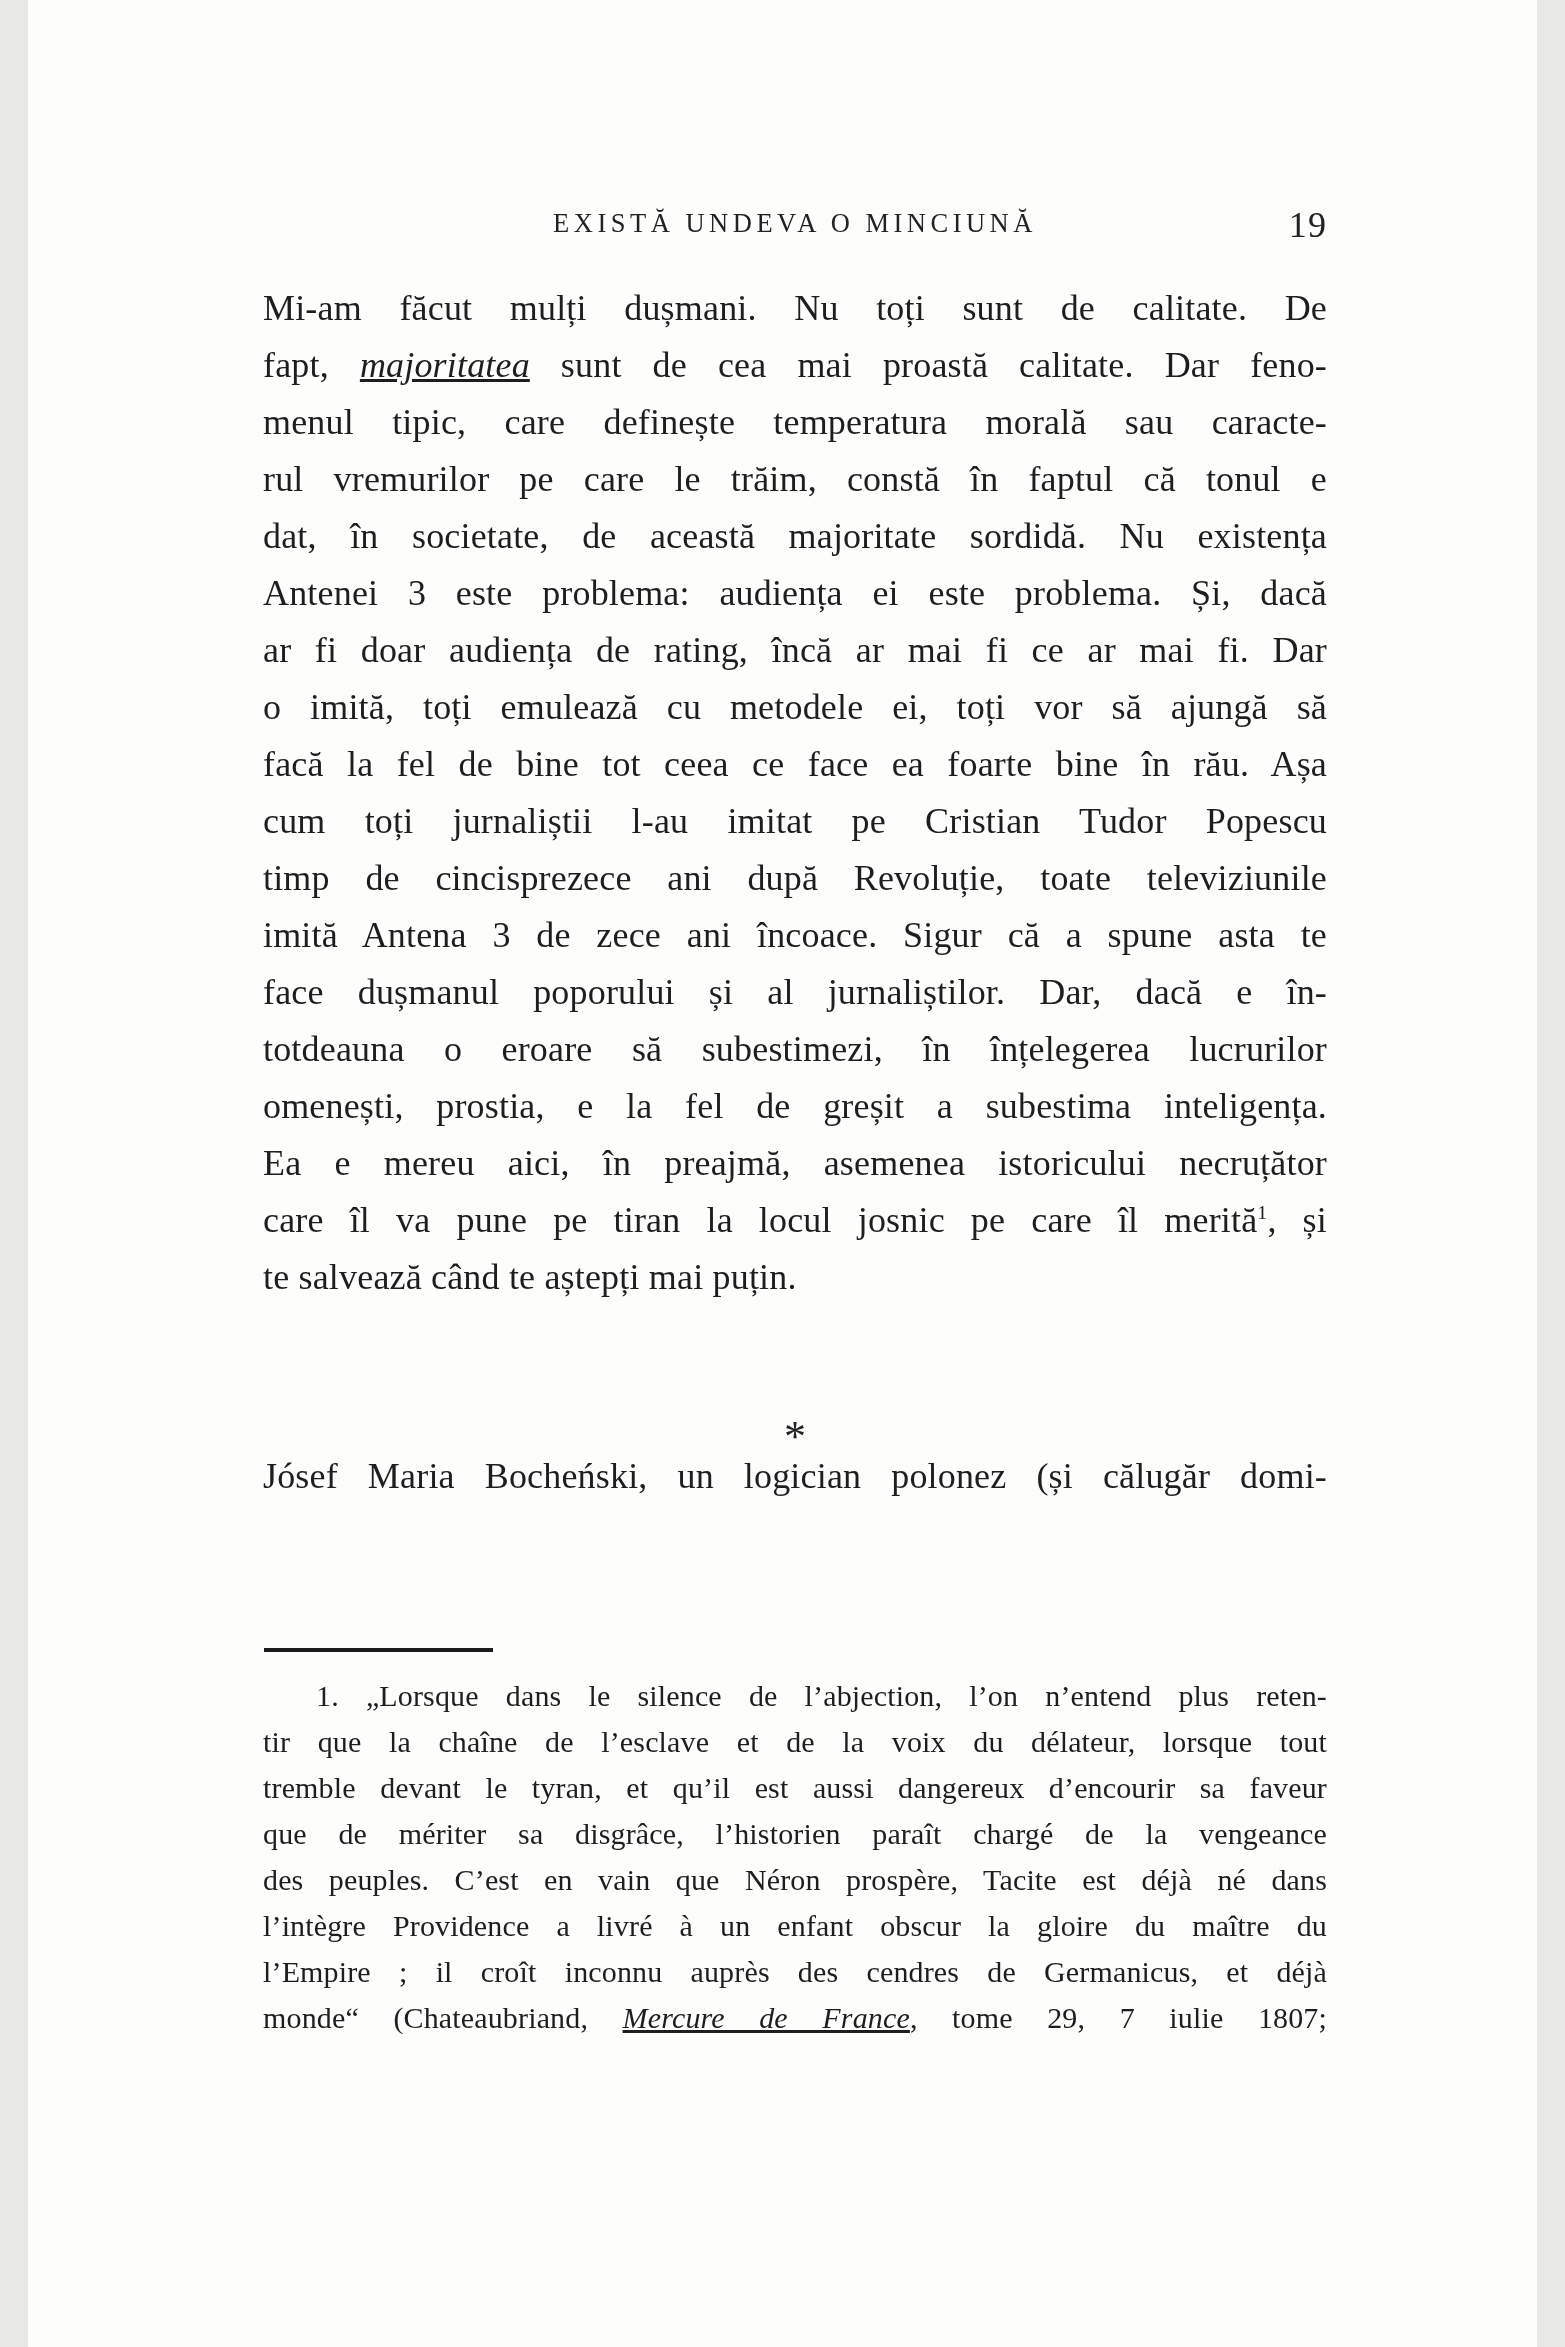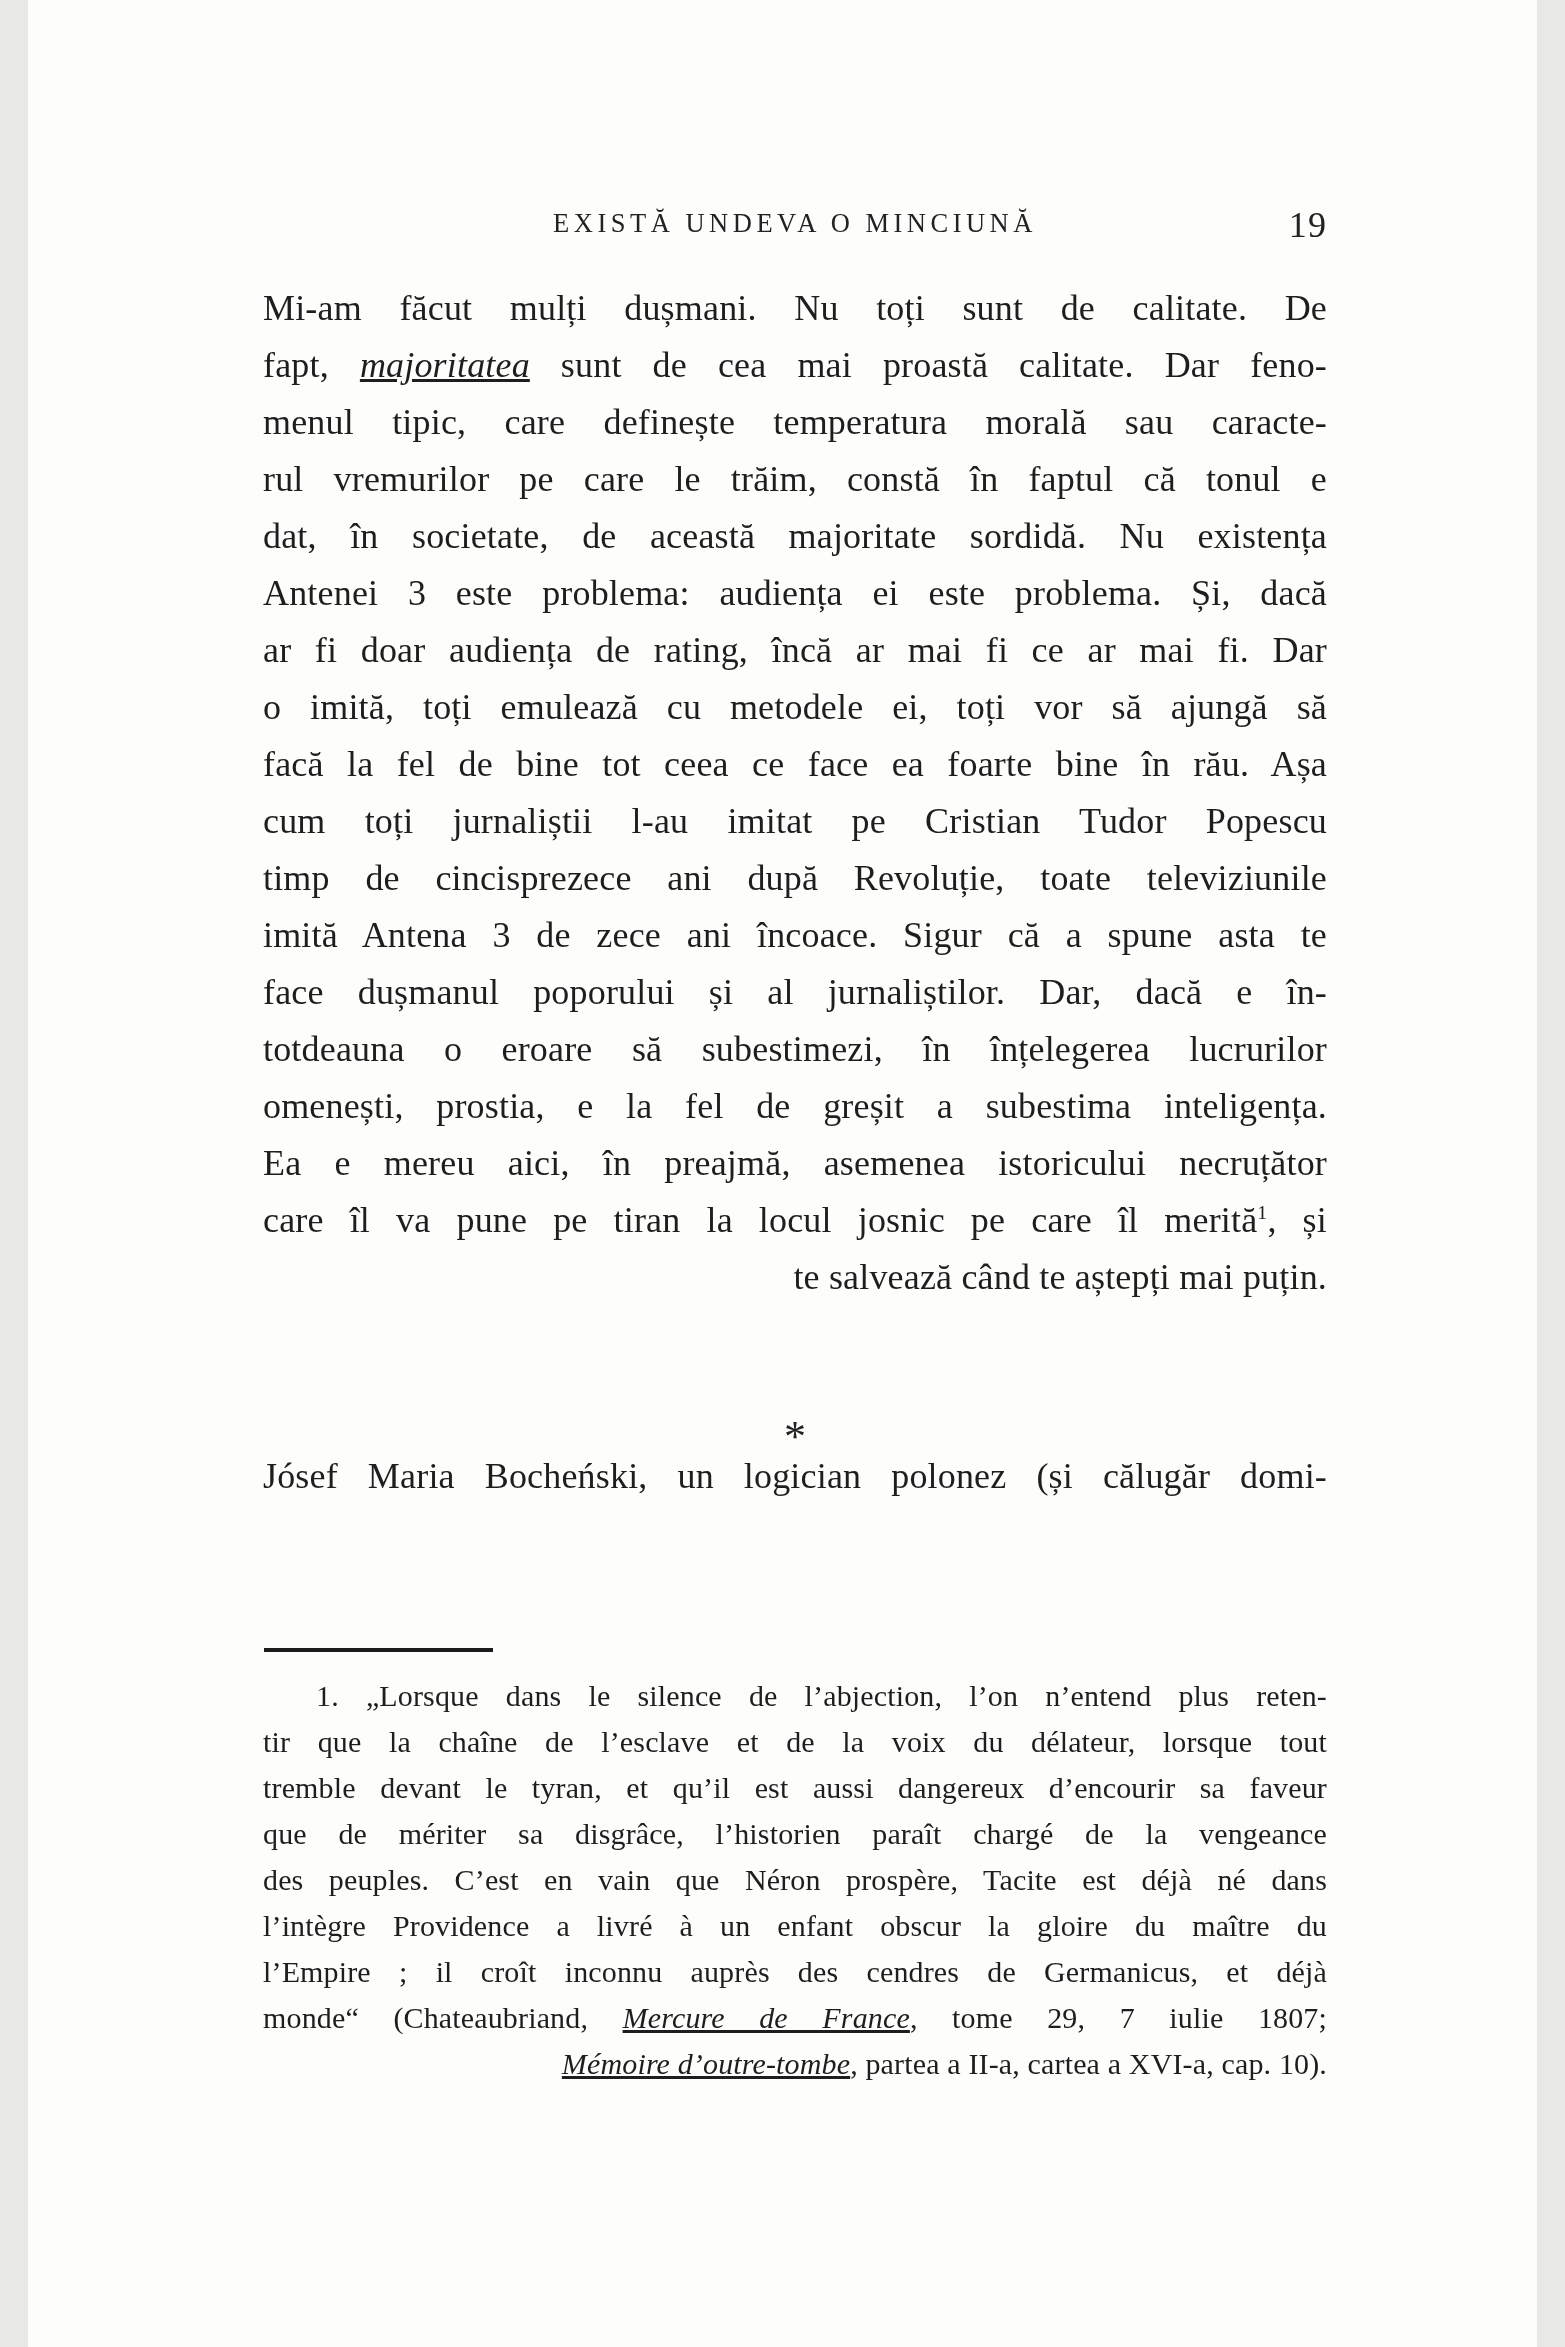--- a/index.html
+++ b/index.html
@@ -25,21 +25,21 @@
     font-size:36px; letter-spacing:0.03em; color:#222;
   }
   .textblock { position:absolute; left:235px; width:1064px; }
   .para-main   { top:280px; }
   .para-second { top:1448px; }
   .textblock .line {
     height:57px; line-height:57px;
     font-size:36px;
     letter-spacing:0.005em;
     overflow:hidden;
-    text-align:right;
+    text-align:left;
   }
   .line.j { text-align:justify; text-align-last:justify; }
   .line.ind { text-indent:53px; }
   em { font-style:italic;text-decoration:underline; }
   sup { font-size:0.55em; vertical-align:super; line-height:0; }
   .divider {
     position:absolute; top:1408px; left:235px; width:1064px;
     text-align:center; font-size:44px; line-height:57px; color:#222;
   }
   .footnote-rule {
@@ -93,17 +93,16 @@
 
   <div class="textblock footnote">
       <div class="line j ind"><span>1. „Lorsque dans le silence de l’abjection, l’on n’entend plus reten-</span></div>
       <div class="line j"><span>tir que la chaîne de l’esclave et de la voix du délateur, lorsque tout</span></div>
       <div class="line j"><span>tremble devant le tyran, et qu’il est aussi dangereux d’encourir sa faveur</span></div>
       <div class="line j"><span>que de mériter sa disgrâce, l’historien paraît chargé de la vengeance</span></div>
       <div class="line j"><span>des peuples. C’est en vain que Néron prospère, Tacite est déjà né dans</span></div>
       <div class="line j"><span>l’intègre Providence a livré à un enfant obscur la gloire du maître du</span></div>
       <div class="line j"><span>l’Empire ; il croît inconnu auprès des cendres de Germanicus, et déjà</span></div>
       <div class="line j"><span>monde“ (Chateaubriand, </span><em>Mercure de France</em><span>, tome 29, 7 iulie 1807;</span></div>
-      <div class="line"><em>Mémoire d’outre-tombe</em><span>, partea a II-a, cartea a XVI-a, cap. 10).</span></div>
     </div>
 
 </div>
 
 
 </body></html>

